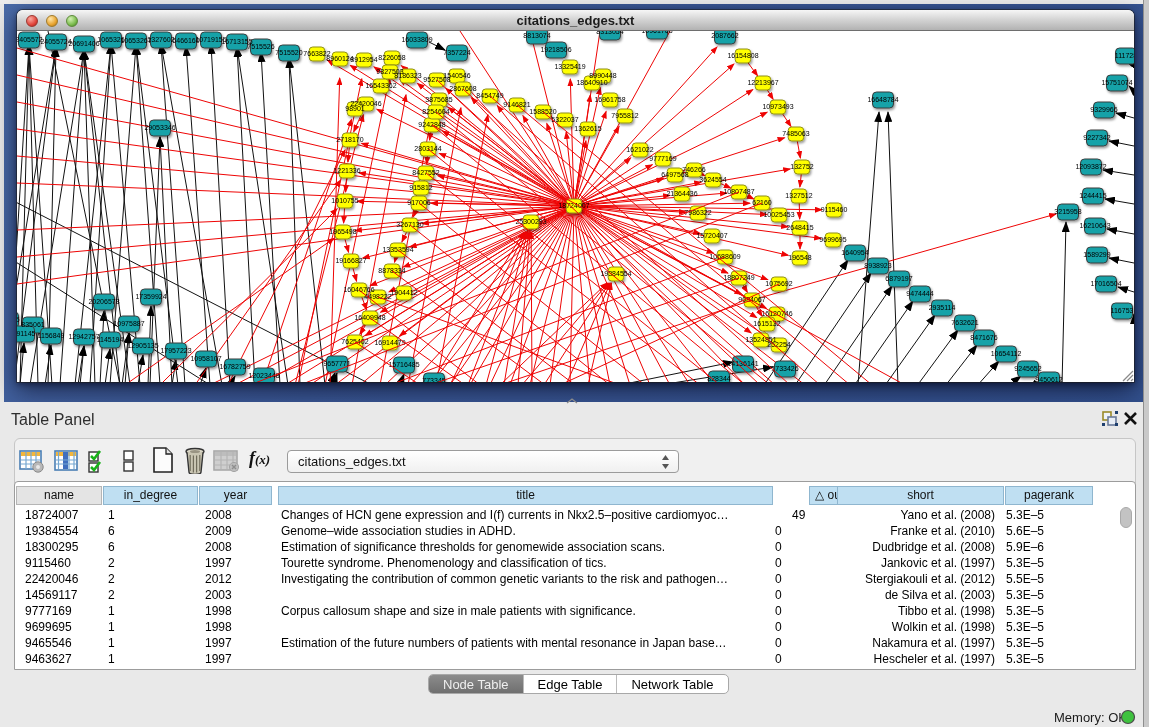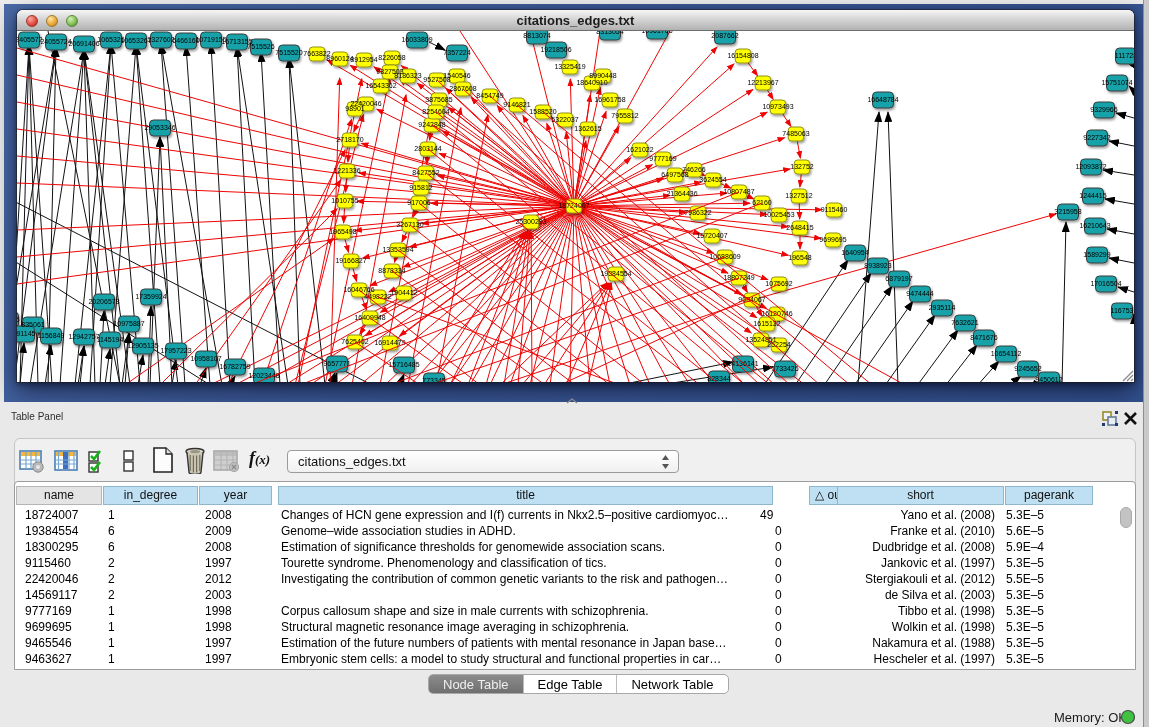--- a/index.html
+++ b/index.html
@@ -1,21 +1,21 @@
 <!DOCTYPE html>
 <html><head><meta charset="utf-8"><style>
 *{margin:0;padding:0;box-sizing:border-box}
 body{width:1149px;height:727px;position:relative;overflow:hidden;background:#e9e9e9;font-family:"Liberation Sans",sans-serif}
 #desk{position:absolute;left:4px;top:4px;width:1139px;height:398px;background:linear-gradient(135deg,#4a6ba8 0%,#3a5795 45%,#32508d 100%)}
 #win{position:absolute;left:17px;top:10px;width:1117px;height:372px;border-radius:6px 6px 0 0;box-shadow:0 0 0 1px rgba(30,30,30,.55),0 8px 24px rgba(0,0,20,.6),0 2px 6px rgba(0,0,20,.5);background:#fff}
 #tbar{position:absolute;left:0;top:0;width:1117px;height:21px;border-radius:6px 6px 0 0;background:linear-gradient(#f6f6f6,#cfcfcf 55%,#b2b2b2);border-bottom:1px solid #6e6e6e}
 #tbar .tl{position:absolute;top:4.5px;width:12px;height:12px;border-radius:50%}
 #title{position:absolute;top:3px;width:100%;text-align:center;font-size:13px;font-weight:bold;color:#1c1c1c}
 #panel{position:absolute;left:0;top:402px;width:1149px;height:325px;background:#e9e9e9}
-#ph{position:absolute;left:11px;top:411px;font-size:10px;color:#2e2e2e}
+#ph{position:absolute;left:11px;top:411px;font-size:16px;color:#2e2e2e}
 .ic{position:absolute;top:448px}
 #combo{position:absolute;left:287px;top:450px;width:392px;height:23px;background:linear-gradient(#fff,#f0f0f0);border:1px solid #9b9b9b;border-radius:4px;font-size:13px;color:#111;line-height:21px;padding-left:10px}
 #tbox{position:absolute;left:14px;top:481px;width:1122px;height:189px;background:#fff;border:1px solid #9c9c9c;border-radius:4px 4px 0 0}
 .th{position:absolute;top:486px;height:19px;background:#bfdff2;border:1px solid #8fb6cf;font-size:12px;color:#111;text-align:center;line-height:17px;white-space:nowrap;overflow:hidden}
 .tr{position:absolute;left:0;width:1149px;height:16px;font-size:12px;color:#000}
 .tr span{position:absolute;top:1px;white-space:nowrap}
 #tabs{position:absolute;left:428px;top:674px;height:20px;display:flex;font-size:13px;border:1px solid #a8a8a8;border-radius:5px;overflow:hidden;background:#fff}
 #tabs div{padding:0 14px;line-height:19px}
 #mem{position:absolute;left:1054px;top:710px;font-size:13px;color:#1a1a1a}
 </style></head><body>
@@ -663,41 +663,41 @@
 <div class="th" style="left:199px;width:73px">year</div>
 <div class="th" style="left:278px;width:495px">title</div>
 <div class="th" style="left:809px;width:67px;text-align:left;padding-left:5px">△ out_de…</div>
 <div class="th" style="left:837px;width:167px">short</div>
 <div class="th" style="left:1005px;width:88px">pagerank</div>
 <div class="tr" style="top:507px">
     <span style="left:25px">18724007</span>
     <span style="left:108px">1</span>
     <span style="left:205px">2008</span>
     <span style="left:281px">Changes of HCN gene expression and I(f) currents in Nkx2.5–positive cardiomyoc…</span>
-    <span style="left:760px">49</span>
+    <span style="left:792px">49</span>
     <span style="left:995px;transform:translateX(-100%)">Yano et al. (2008)</span>
     <span style="left:1006px">5.3E–5</span>
   </div>
 <div class="tr" style="top:523px">
     <span style="left:25px">19384554</span>
     <span style="left:108px">6</span>
     <span style="left:205px">2009</span>
     <span style="left:281px">Genome–wide association studies in ADHD.</span>
     <span style="left:775px">0</span>
     <span style="left:995px;transform:translateX(-100%)">Franke et al. (2010)</span>
     <span style="left:1006px">5.6E–5</span>
   </div>
 <div class="tr" style="top:539px">
     <span style="left:25px">18300295</span>
     <span style="left:108px">6</span>
     <span style="left:205px">2008</span>
     <span style="left:281px">Estimation of significance thresholds for genomewide association scans.</span>
     <span style="left:775px">0</span>
     <span style="left:995px;transform:translateX(-100%)">Dudbridge et al. (2008)</span>
-    <span style="left:1006px">5.9E–4</span>
+    <span style="left:1006px">5.9E–6</span>
   </div>
 <div class="tr" style="top:555px">
     <span style="left:25px">9115460</span>
     <span style="left:108px">2</span>
     <span style="left:205px">1997</span>
     <span style="left:281px">Tourette syndrome. Phenomenology and classification of tics.</span>
     <span style="left:775px">0</span>
     <span style="left:995px;transform:translateX(-100%)">Jankovic et al. (1997)</span>
     <span style="left:1006px">5.3E–5</span>
   </div>
@@ -715,48 +715,46 @@
     <span style="left:108px">2</span>
     <span style="left:205px">2003</span>
     <span style="left:775px">0</span>
     <span style="left:995px;transform:translateX(-100%)">de Silva et al. (2003)</span>
     <span style="left:1006px">5.3E–5</span>
   </div>
 <div class="tr" style="top:603px">
     <span style="left:25px">9777169</span>
     <span style="left:108px">1</span>
     <span style="left:205px">1998</span>
-    <span style="left:281px">Corpus callosum shape and size in male currents with schizophrenia.</span>
+    <span style="left:281px">Corpus callosum shape and size in male patients with significance.</span>
     <span style="left:775px">0</span>
     <span style="left:995px;transform:translateX(-100%)">Tibbo et al. (1998)</span>
     <span style="left:1006px">5.3E–5</span>
   </div>
 <div class="tr" style="top:619px">
     <span style="left:25px">9699695</span>
     <span style="left:108px">1</span>
     <span style="left:205px">1998</span>
-    <span style="left:281px">Structural magnetic resonance image averaging in schizophrenia.</span>
     <span style="left:775px">0</span>
     <span style="left:995px;transform:translateX(-100%)">Wolkin et al. (1998)</span>
     <span style="left:1006px">5.3E–5</span>
   </div>
 <div class="tr" style="top:635px">
     <span style="left:25px">9465546</span>
     <span style="left:108px">1</span>
     <span style="left:205px">1997</span>
     <span style="left:281px">Estimation of the future numbers of patients with mental resonance in Japan base…</span>
     <span style="left:775px">0</span>
-    <span style="left:995px;transform:translateX(-100%)">Nakamura et al. (1988)</span>
+    <span style="left:995px;transform:translateX(-100%)">Nakamura et al. (1997)</span>
     <span style="left:1006px">5.3E–5</span>
   </div>
 <div class="tr" style="top:651px">
     <span style="left:25px">9463627</span>
     <span style="left:108px">1</span>
     <span style="left:205px">1997</span>
-    <span style="left:281px">Embryonic stem cells: a model to study structural and functional properties in car…</span>
     <span style="left:775px">0</span>
     <span style="left:995px;transform:translateX(-100%)">Hescheler et al. (1997)</span>
     <span style="left:1006px">5.3E–5</span>
   </div>
 <div style="position:absolute;left:1120px;top:507px;width:12px;height:21px;background:#c3c3c3;border:1px solid #a9a9a9;border-radius:6px"></div>
 <div id="tabs">
  <div style="background:linear-gradient(#8c8c8c,#6f6f6f);color:#efefef">Node Table</div>
  <div style="border-left:1px solid #bbb;border-right:1px solid #bbb">Edge Table</div>
  <div>Network Table</div>
 </div>

